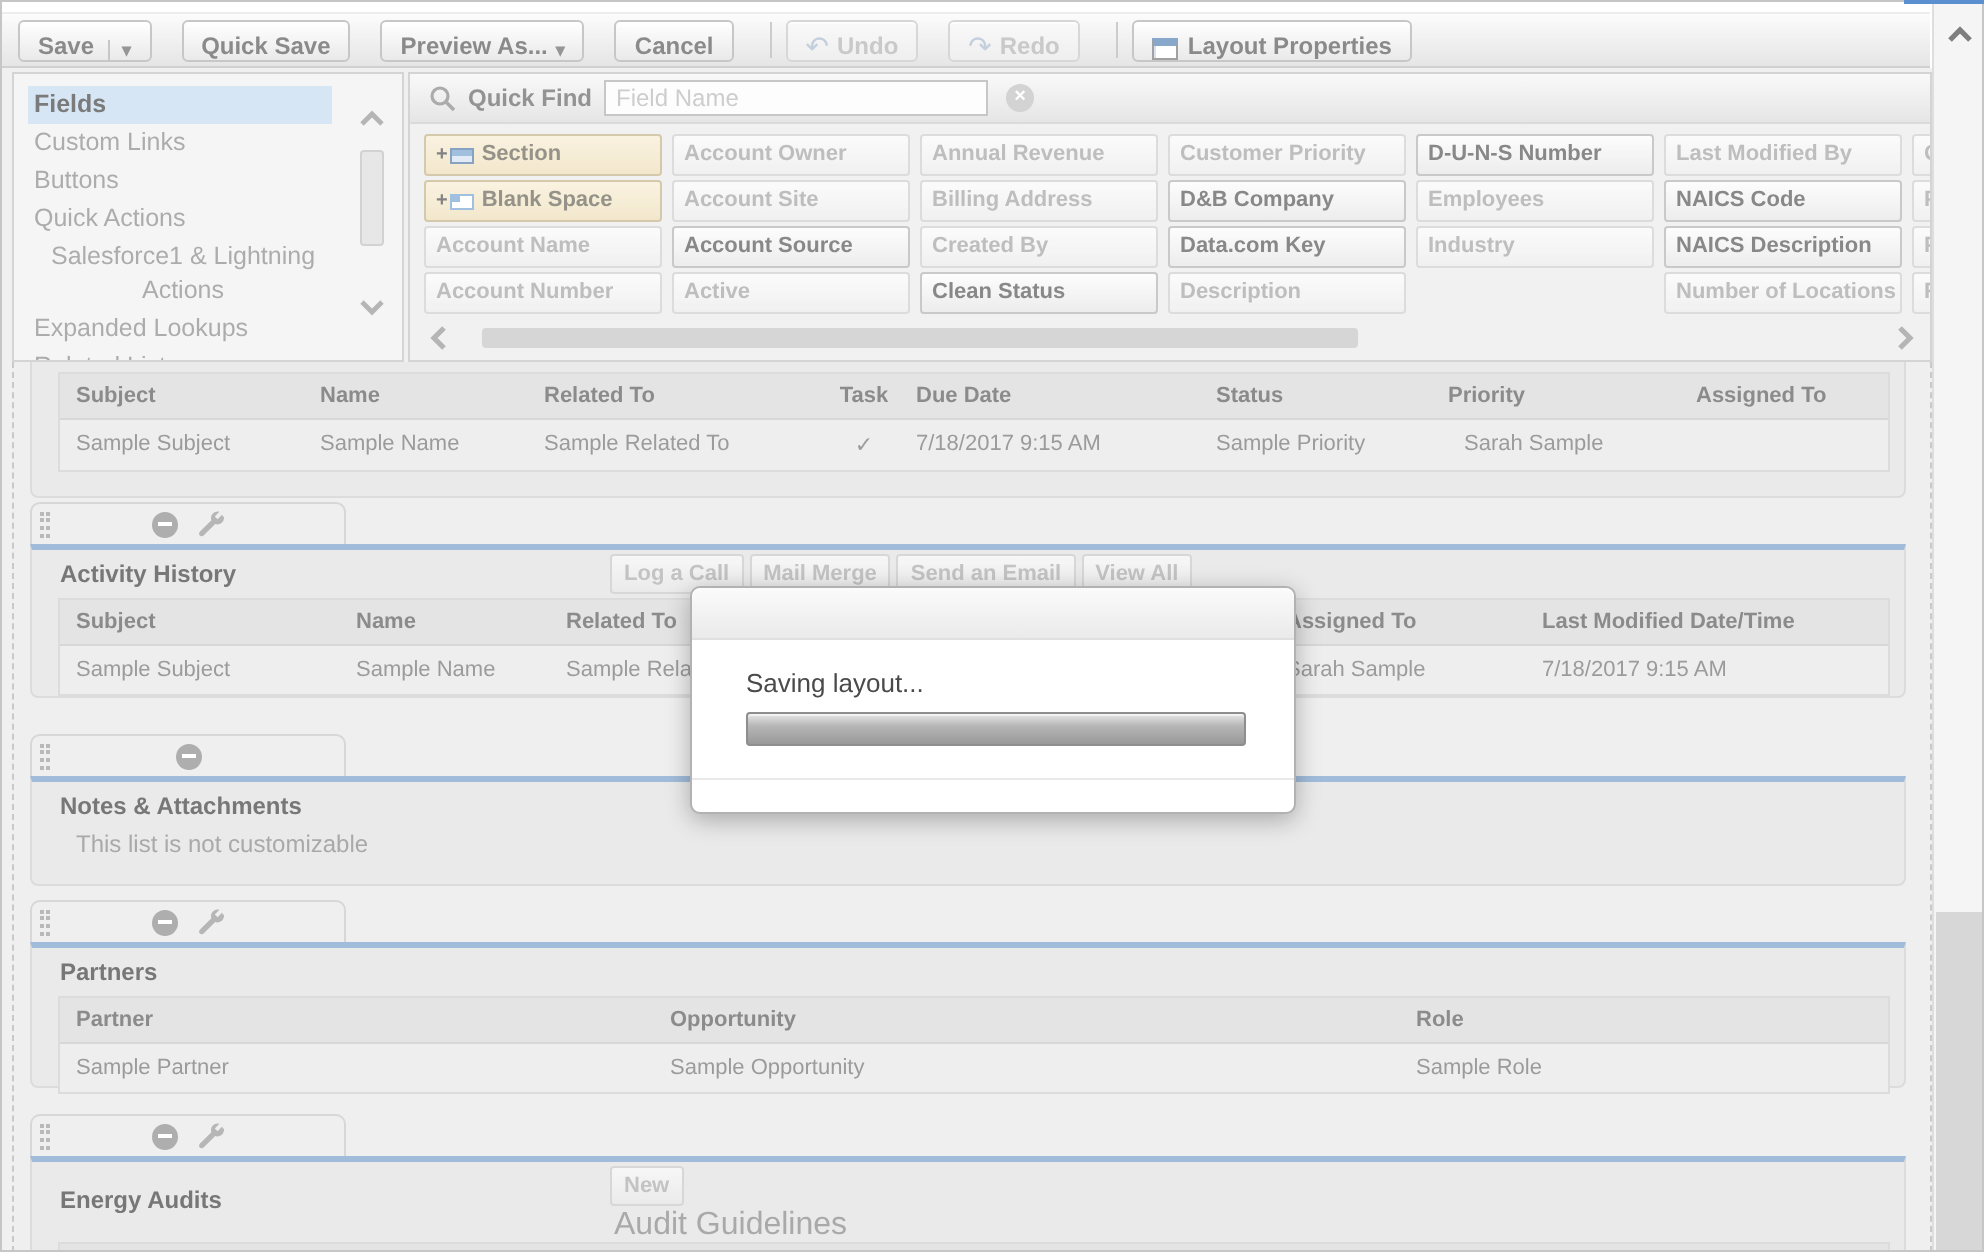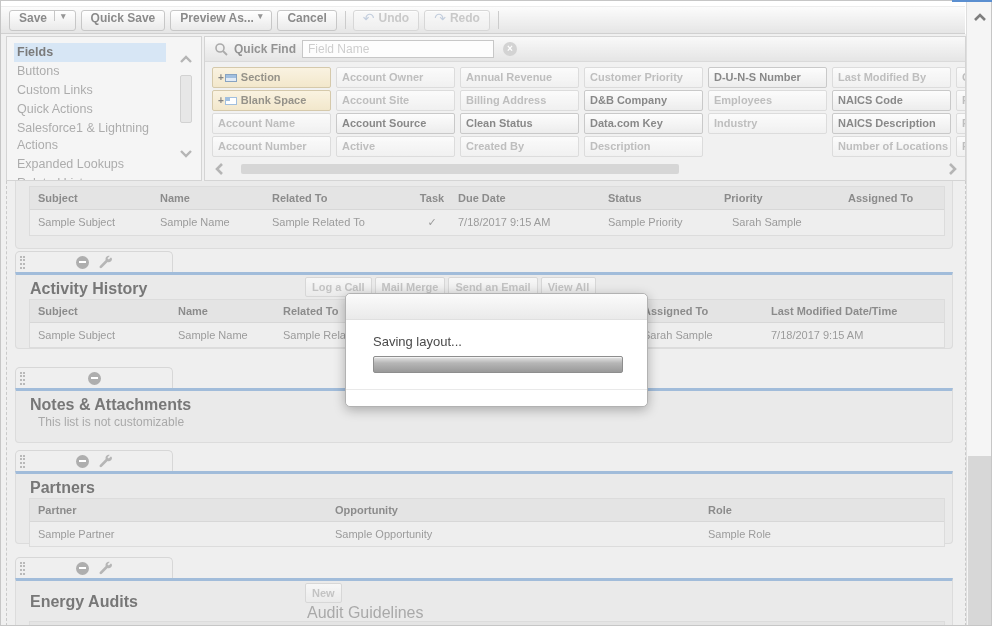--- a/index.html
+++ b/index.html
@@ -8,41 +8,41 @@
   #stage { position:absolute; inset:0; }
 
   
   .frame { position:absolute; inset:0; border:1px solid #c6c6c6; pointer-events:none; z-index:70; }
   .top-blue { position:absolute; top:0; right:0; width:40px; height:2px; background:#5b8fd0; z-index:71; }
 
   
   #toolbar { position:absolute; left:1px; top:6px; width:964px; height:28px;
     background:linear-gradient(#fbfbfb,#dcdcdc); border-top:1px solid #e6e6e6;
     border-bottom:1px solid #bfbfbf; display:flex; align-items:center; padding-left:8px; z-index:10; }
-  .tb-btn { display:inline-flex; align-items:flex-start; height:21px; padding:0 9px; margin-right:5px;
+  .tb-btn { display:inline-flex; align-items:flex-end; height:21px; padding:0 9px; margin-right:15px;
     background:linear-gradient(#ffffff,#e2e2e2); border:1px solid #b3b3b3; border-radius:3px;
     font-size:12px; font-weight:bold; color:#5f5f5f; cursor:default; white-space:nowrap;
     box-shadow: inset 0 1px 0 rgba(255,255,255,.7); }
   .tb-btn.disabled { color:#b5b5b5; background:linear-gradient(#f7f7f7,#e9e9e9); border-color:#c9c9c9; }
   .split-arrow { border-left:1px solid #b3b3b3; margin-left:7px; padding-left:6px; font-size:9px; color:#6e6e6e; }
   .arrow-inline { font-size:9px; color:#6e6e6e; margin-left:4px; }
   .tb-sep { width:1px; height:18px; background:#b9b9b9; margin:0 7px 0 3px; }
   .u-ico { font-size:14px; line-height:14px; color:#aebdd2; margin-right:4px; font-weight:normal; }
   .lp-ico { width:13px; height:11px; background:#fff; border:1px solid #7e7e7e; border-top:4px solid #5b87b8;
     margin-right:5px; display:inline-block; box-shadow: inset 1px 0 0 #c9d8ea; }
 
   
   #bgstrip { position:absolute; left:1px; top:34px; width:965px; height:592px; background:#ebebeb; }
 
   
   #sidebar { position:absolute; left:6px; top:36px; width:196px; height:145px; background:#f2f2f2;
     border:1px solid #c4c4c4; overflow:hidden; z-index:20; padding:6px 0 0 7px; }
   .sb-item { width:152px; font-size:12.5px; line-height:19px; color:#8e8e8e; padding-left:3px; cursor:default; }
   .sb-item.sel { background:#c8ddf2; color:#4a4a4a; font-weight:bold; }
-  .sb-item.wrap { line-height:17px; padding-top:1px; padding-bottom:1px; }
+  .sb-item.wrap { line-height:17px; padding-top:1px; padding-bottom:1px;text-align:center; }
   #sb-scroll { position:absolute; right:7px; top:18px; width:15px; bottom:6px; }
   #sb-scroll .thumb { position:absolute; left:1px; top:20px; width:12px; height:48px; background:#dedede;
     border:1px solid #c2c2c2; border-radius:2px; }
   .chev { display:block; }
 
   
   #palette { position:absolute; left:204px; top:36px; width:762px; height:145px; background:#ececec;
     border:1px solid #c4c4c4; z-index:20; }
   .qf-row { height:25px; background:linear-gradient(#f7f7f7,#dcdcdc); border-bottom:1px solid #cccccc;
     display:flex; align-items:center; padding-left:9px; }
@@ -75,21 +75,21 @@
     border-left:1px dashed #b5b5b5; border-right:1px dashed #b5b5b5; overflow:hidden; z-index:5; }
   .sec-box { position:absolute; left:8px; width:938px; background:#e2e2e2; border:1px solid #cfcfcf; border-radius:4px; }
   .sec-box.blue { border-top:3px solid #7fa3cd; border-radius:0 0 4px 4px; }
   .sec-tab { position:absolute; left:8px; width:158px; height:21px; background:#e9e9e9;
     border:1px solid #c8c8c8; border-bottom:none; border-radius:5px 5px 0 0;
     display:flex; align-items:center; justify-content:center; gap:9px; }
   .handle { position:absolute; left:4px; top:4px; width:5px; height:13px;
     border-left:2px dotted #a0a0a0; border-right:2px dotted #a0a0a0; }
   .circle-minus { width:13px; height:13px; border-radius:50%; background:#909090; position:relative; cursor:default; }
   .circle-minus::after { content:""; position:absolute; left:3px; top:5.5px; width:7px; height:2px; background:#fff; }
-  .sec-title { position:absolute; left:14px; top:5px; font-size:16px; font-weight:bold; color:#454545; }
+  .sec-title { position:absolute; left:14px; top:5px; font-size:12px; font-weight:bold; color:#454545; }
   .sec-table { position:absolute; left:13px; right:7px; background:#e4e4e4; border:1px solid #d0d0d0; }
   .t-head { display:flex; background:#dbdbdb; border-bottom:1px solid #c9c9c9; }
   .t-head .cell { font-size:11px; font-weight:bold; color:#616161; padding:5px 8px; white-space:nowrap; overflow:hidden; }
   .t-row { display:flex; background:#e8e8e8; }
   .t-row .cell { font-size:11px; color:#767676; padding:6px 8px; white-space:nowrap; overflow:hidden; }
   .oa .c0{width:122px}.oa .c1{width:112px}.oa .c2{width:150px}.oa .c3{width:36px;text-align:center;padding-left:2px;padding-right:2px}
   .oa .c4{width:150px}.oa .c5{width:116px}.oa .c6{width:124px}.oa .c7{flex:1}
   .ah .c0{width:140px}.ah .c1{width:105px}.ah .c2{width:360px}.ah .c3{width:128px}.ah .c4{flex:1}
   .pt .c0{width:297px}.pt .c1{width:373px}.pt .c2{flex:1}
   .mini-btns { position:absolute; left:289px; top:2px; display:flex; gap:3px; }
@@ -137,20 +137,24 @@
     <div class="tb-sep"></div>
     <div class="tb-btn disabled">
       <span class="u-ico">↶</span>
       <span>Undo</span>
     </div>
     <div class="tb-btn disabled">
       <span class="u-ico">↷</span>
       <span>Redo</span>
     </div>
     <div class="tb-sep"></div>
+    <div class="tb-btn">
+      <span class="lp-ico"></span>
+      <span>Layout Properties</span>
+    </div>
   </div>
 
   <div id="bgstrip"></div>
 
   <div id="canvas">
 
     <div class="sec-box" id="sec-open" style="top:-18px; height:86px;">
       <div class="sec-table oa" style="top:22px;">
         <div class="t-head">
           <div class="cell c0">Subject</div>
@@ -253,22 +257,22 @@
       <div class="sec-table" style="top:40px;">
         <div class="t-head">
           <div class="cell" style="flex:1">Energy Audit Name</div>
         </div>
       </div>
     </div>
   </div>
 
   <div id="sidebar">
     <div class="sb-item sel">Fields</div>
+    <div class="sb-item">Custom Links</div>
     <div class="sb-item">Buttons</div>
-    <div class="sb-item">Custom Links</div>
     <div class="sb-item">Quick Actions</div>
     <div class="sb-item wrap">Salesforce1 &amp; Lightning Actions</div>
     <div class="sb-item">Expanded Lookups</div>
     <div class="sb-item">Related Lists</div>
     <div id="sb-scroll">
       <svg class="chev" width="14" height="10" viewBox="0 0 14 10">
           <polyline points="2,7 7,2 12,7" fill="none" stroke="#9a9a9a" stroke-width="2.4"></polyline>
         </svg>
       <div class="thumb"></div>
       <svg class="chev" style="position:absolute; bottom:16px;" width="14" height="10" viewBox="0 0 14 10">
@@ -304,22 +308,22 @@
       </div>
       <div class="pal-col">
         <div class="pal-item">Account Owner</div>
         <div class="pal-item">Account Site</div>
         <div class="pal-item avail">Account Source</div>
         <div class="pal-item">Active</div>
       </div>
       <div class="pal-col">
         <div class="pal-item">Annual Revenue</div>
         <div class="pal-item">Billing Address</div>
+        <div class="pal-item">Created By</div>
         <div class="pal-item avail">Clean Status</div>
-        <div class="pal-item">Created By</div>
       </div>
       <div class="pal-col">
         <div class="pal-item">Customer Priority</div>
         <div class="pal-item avail">D&amp;B Company</div>
         <div class="pal-item avail">Data.com Key</div>
         <div class="pal-item">Description</div>
       </div>
       <div class="pal-col">
         <div class="pal-item avail">D-U-N-S Number</div>
         <div class="pal-item">Employees</div>

